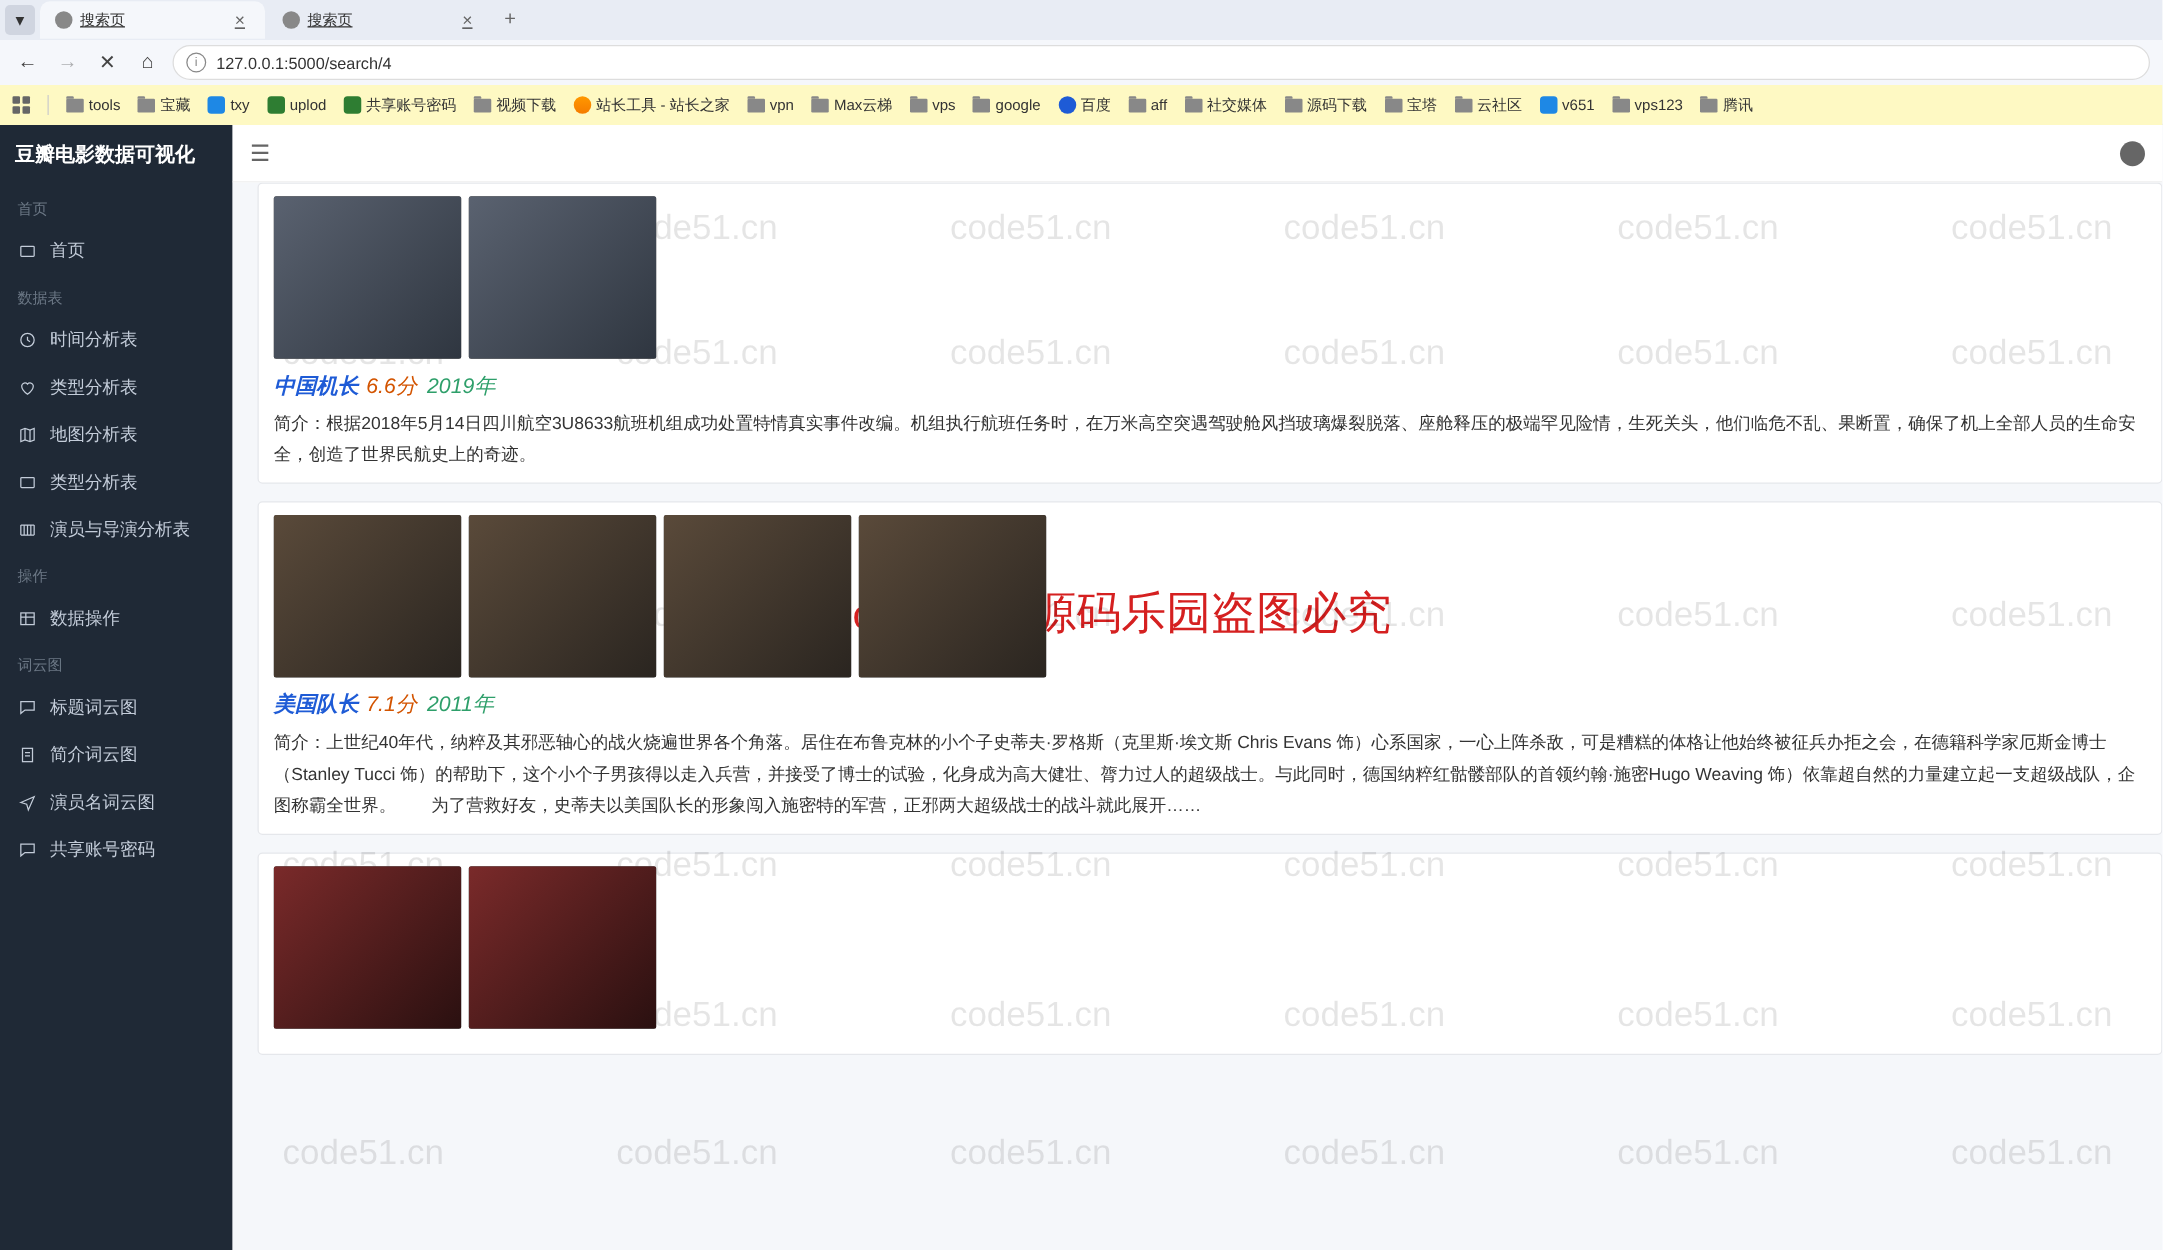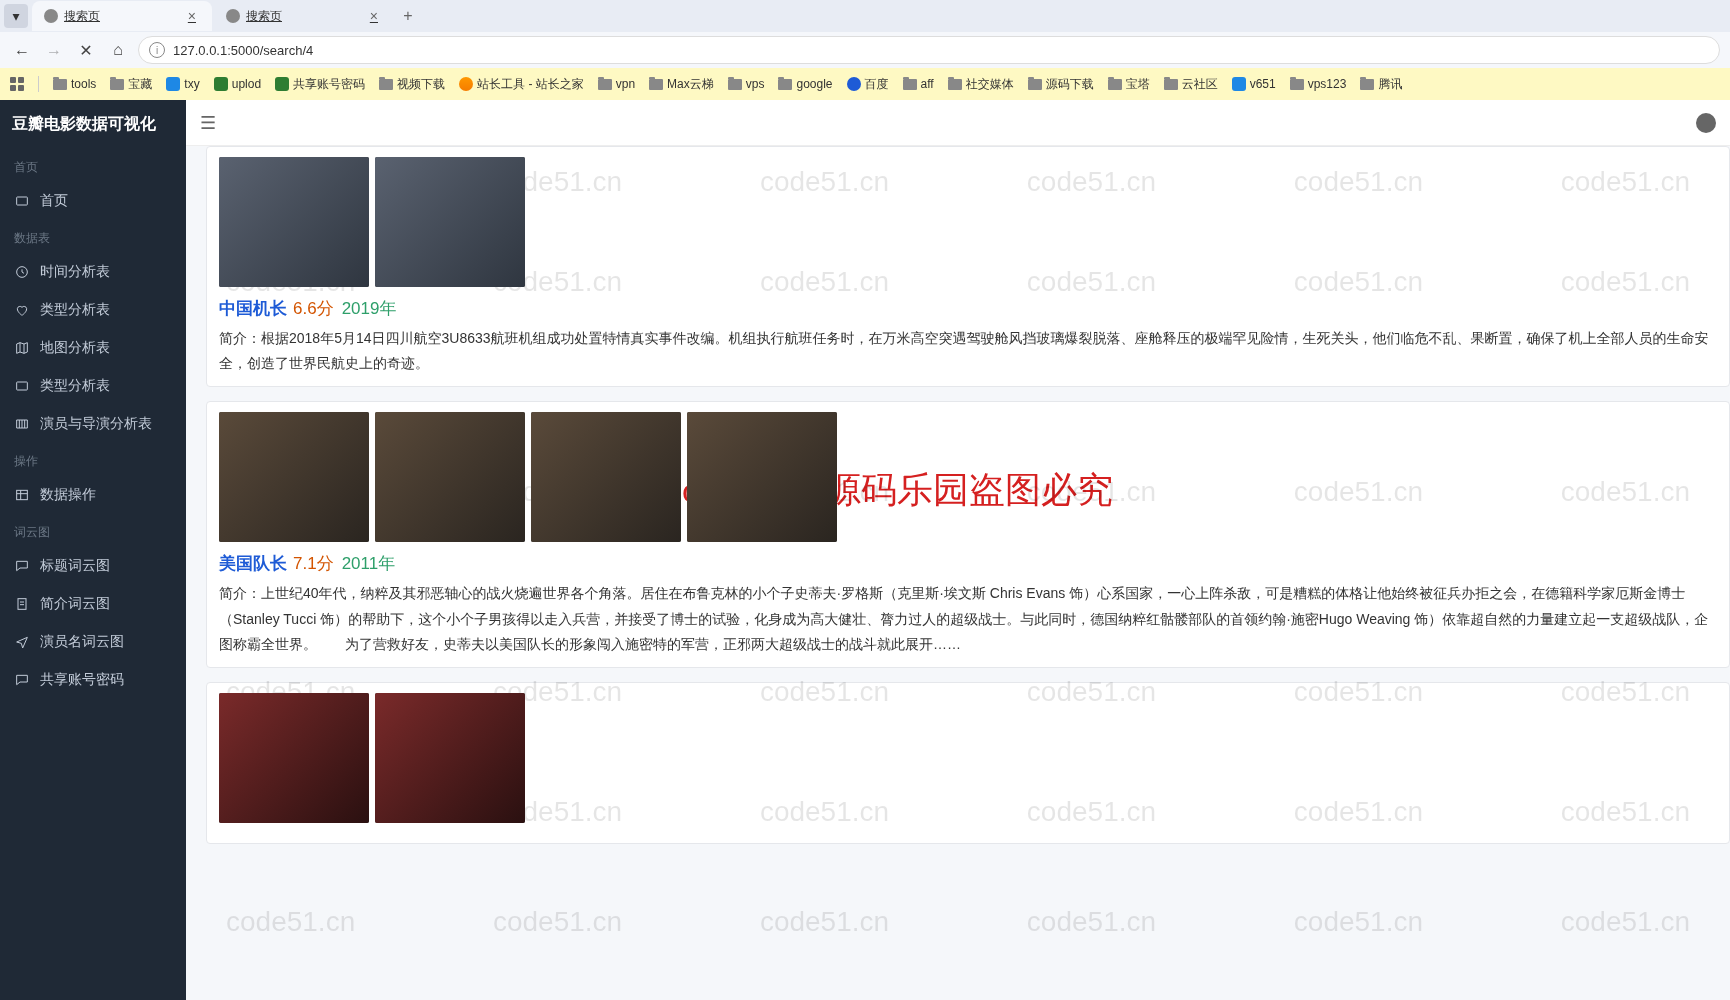--- a/index.html
+++ b/index.html
@@ -50,21 +50,21 @@
 
 .main-wrap { flex: 1; display: flex; flex-direction: column; overflow: hidden; }
 .content { flex: 1; background: #f5f7fa; padding: 0 0 20px 20px; overflow-y: auto; position: relative; }
 
 .movie-card { background: #fff; border: 1px solid #e5e7eb; border-radius: 4px; padding: 10px 12px; margin-bottom: 14px; margin-right: 0; }
 .thumbs { display: flex; gap: 6px; margin-bottom: 10px; }
 .thumb { width: 150px; height: 130px; background: #444; border-radius: 2px; position: relative; overflow: hidden; }
 .thumb-inner { position: absolute; inset: 0; background: linear-gradient(135deg,#5a6270,#2f3640); }
 .thumb.captain .thumb-inner { background: linear-gradient(135deg,#5a4a3a,#2a2520); }
 .thumb.spider .thumb-inner { background: linear-gradient(135deg,#7a2a2a,#2a1010); }
-.movie-meta { font-size: 17px; margin-bottom: 6px; }
+.movie-meta { font-size: 17px; margin-bottom: 6px; font-style: italic; }
 .movie-title { color: #1e5bd6; font-weight: 600; cursor: pointer; }
 .movie-score { color: #d35400; margin-left: 6px; }
 .movie-year { color: #2e9f6a; margin-left: 8px; }
 .movie-desc { font-size: 14px; color: #333; line-height: 1.8; }
 
 
 .watermark-layer { position: absolute; inset: 0; pointer-events: none; }
 .wm-row { position: absolute; left: 0; right: 0; display: flex; justify-content: space-between; padding: 0 40px; }
 .wm-text { font-size: 28px; color: rgba(0,0,0,0.10); font-family: Arial, sans-serif; white-space: nowrap; }
 .wm-red { position: absolute; font-size: 36px; color: #d52020; font-weight: 500; font-family: "Microsoft YaHei"; left: 480px; top: 320px; }

